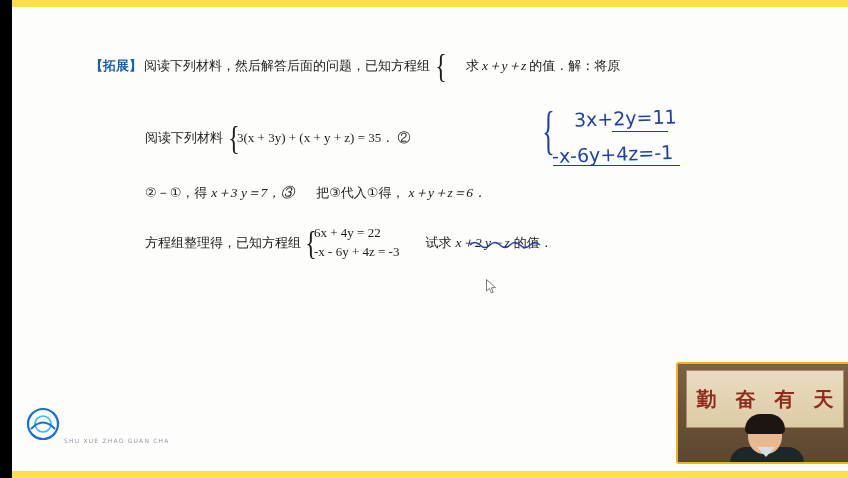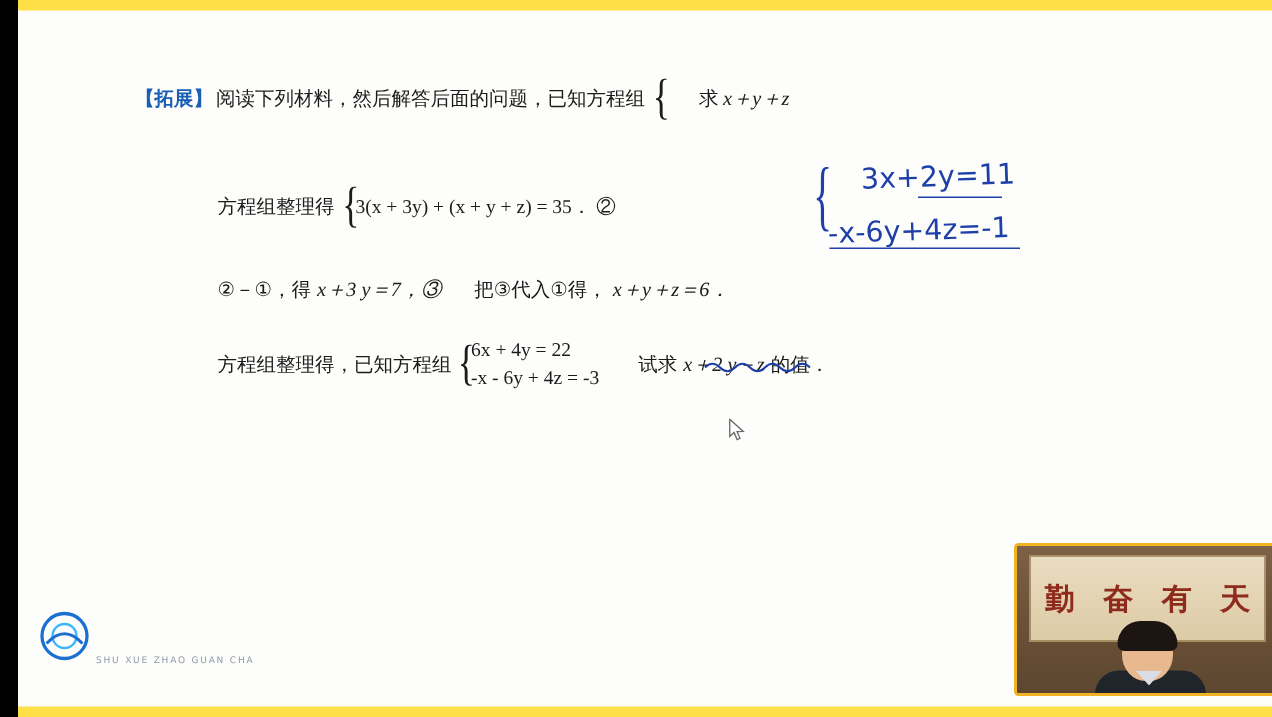--- a/index.html
+++ b/index.html
@@ -229,24 +229,25 @@
   <div class="whiteboard">
 
     <div class="inline-wrap" style="left:78px; top:50px;">
       <span class="tag">【拓展】</span>
       <span class="cn" style="margin-left:2px;">阅读下列材料，然后解答后面的问题，已知方程组</span>
       <span class="sys" style="margin-left:3px;">
         <span class="brace">{</span>
       </span>
       <span class="cn" style="margin-left:22px;">求</span>
       <span class="math" style="margin-left:3px;">x＋y＋z</span>
+      <span class="cn" style="margin-left:3px;">的值．解：将原</span>
     </div>
 
     <div class="inline-wrap" style="left:133px; top:122px;">
-      <span class="cn">方程组整理得</span>
+      <span class="cn">阅读下列材料</span>
       <span class="sys" style="margin-left:3px;">
         <span class="brace">{</span>
         <span class="row mathu">3(x + 3y) + (x + y + z) = 35．  ②</span>
       </span>
     </div>
 
     <div class="inline-wrap" style="left:133px; top:177px;">
       <span class="cn">②－①，得</span>
       <span class="math" style="margin-left:4px;">x＋3 y＝7，③</span>
       <span class="cn" style="margin-left:22px;">把③代入①得，</span>

